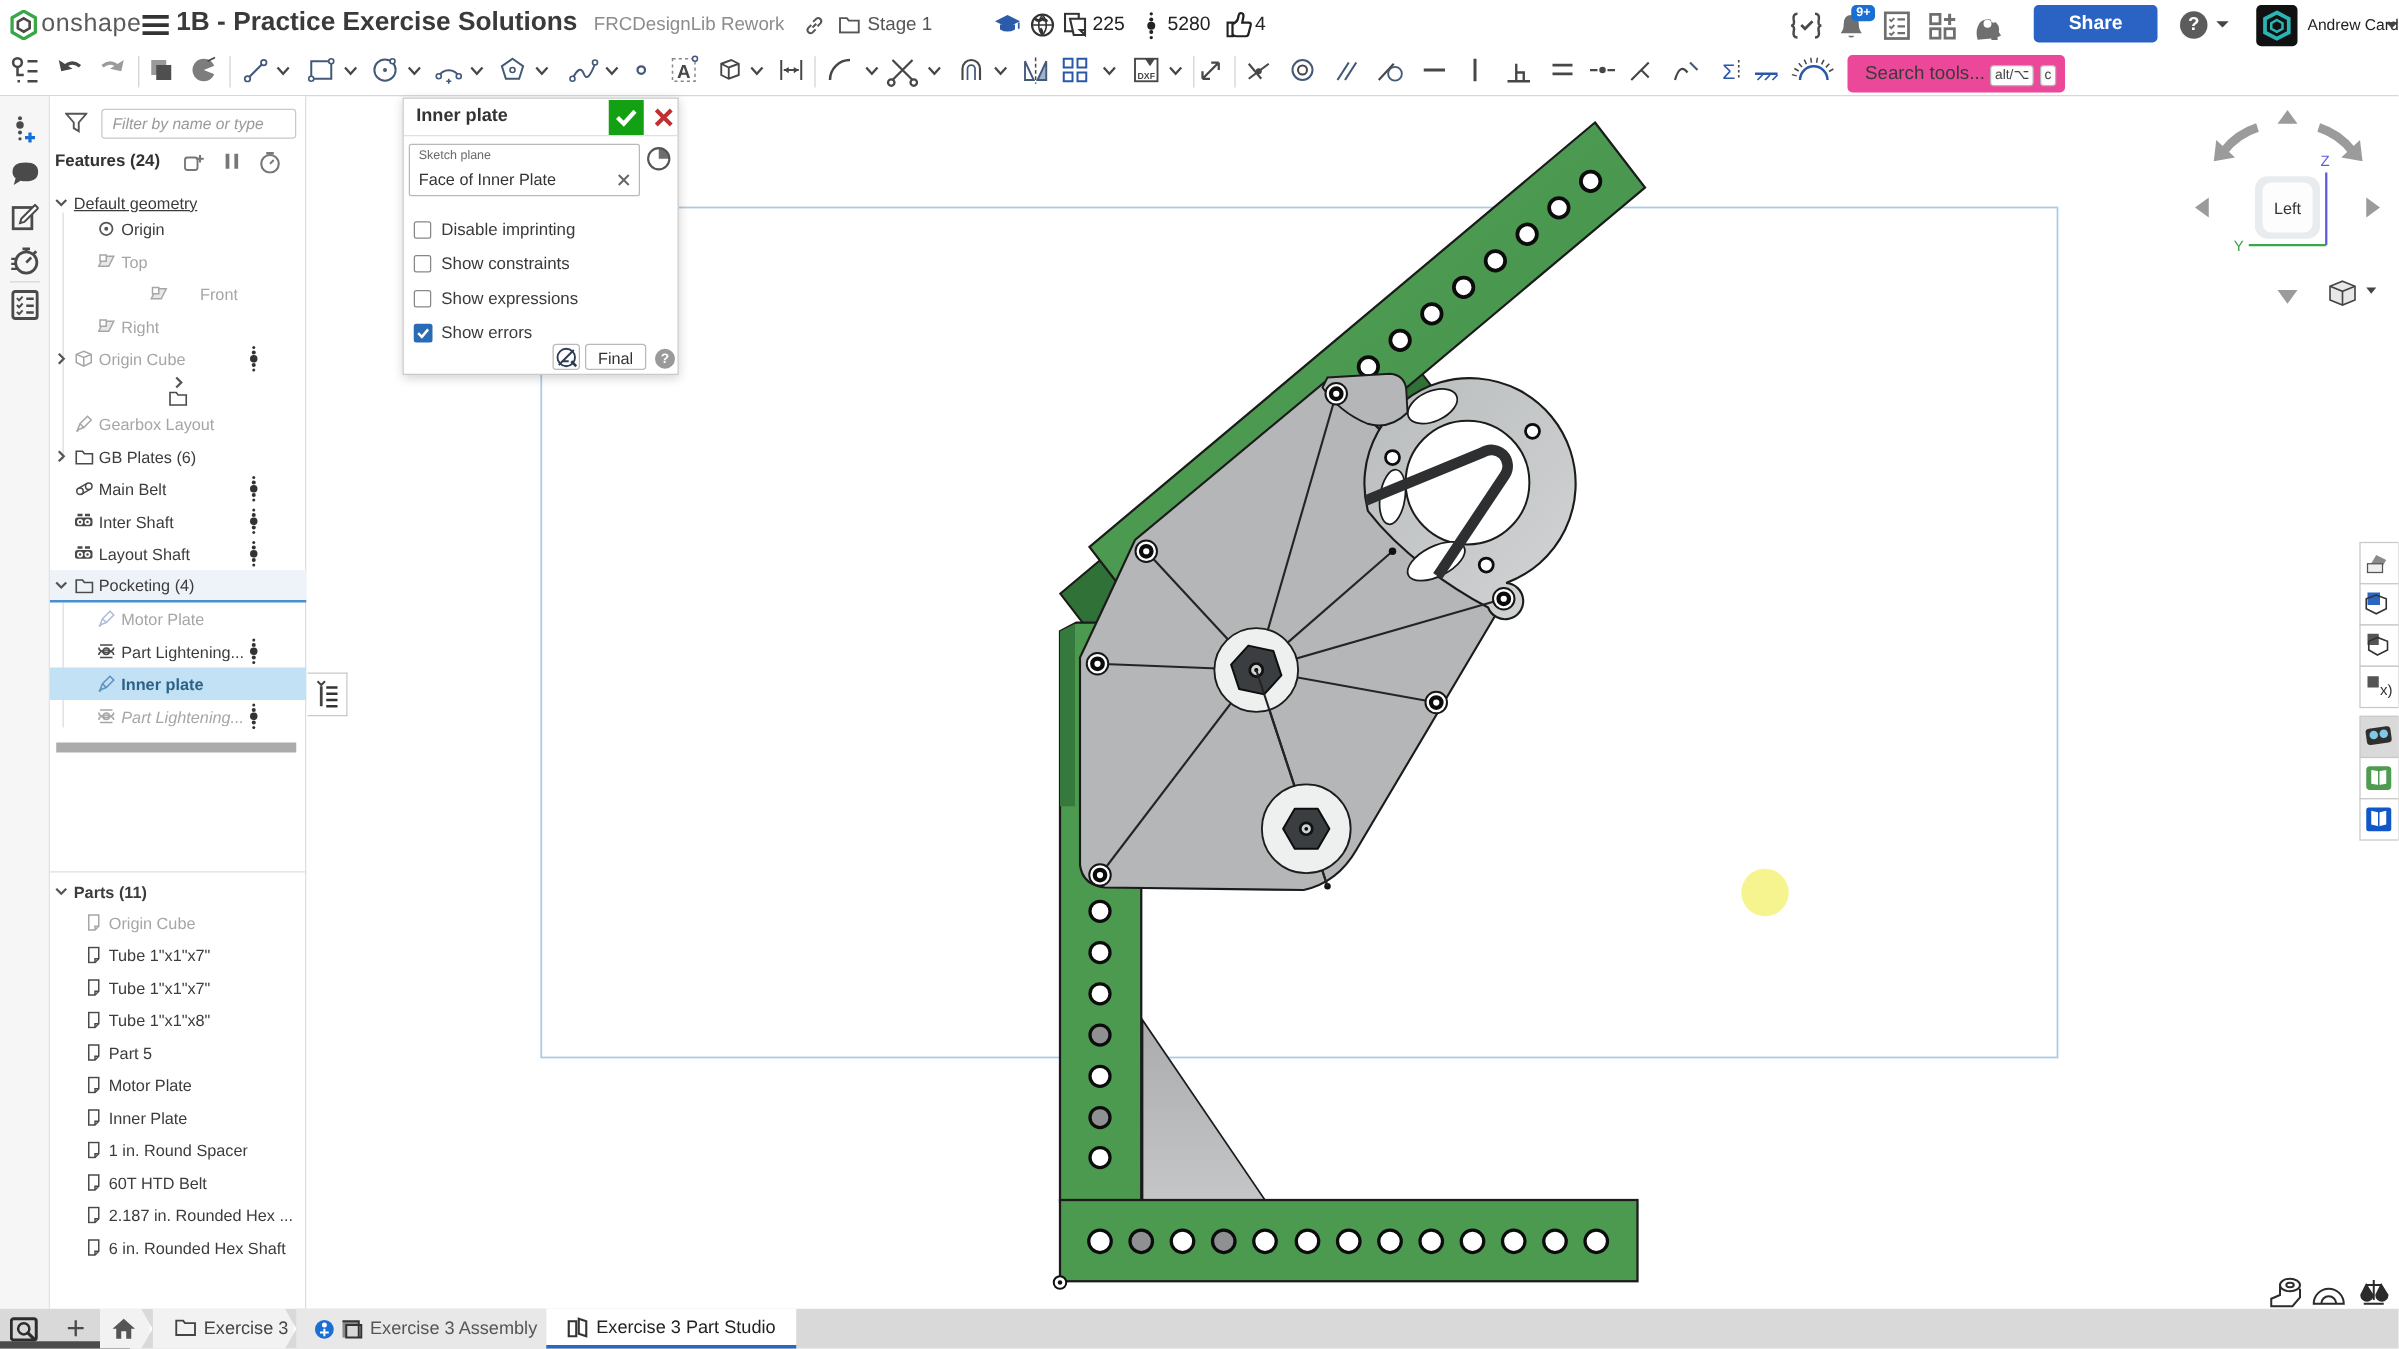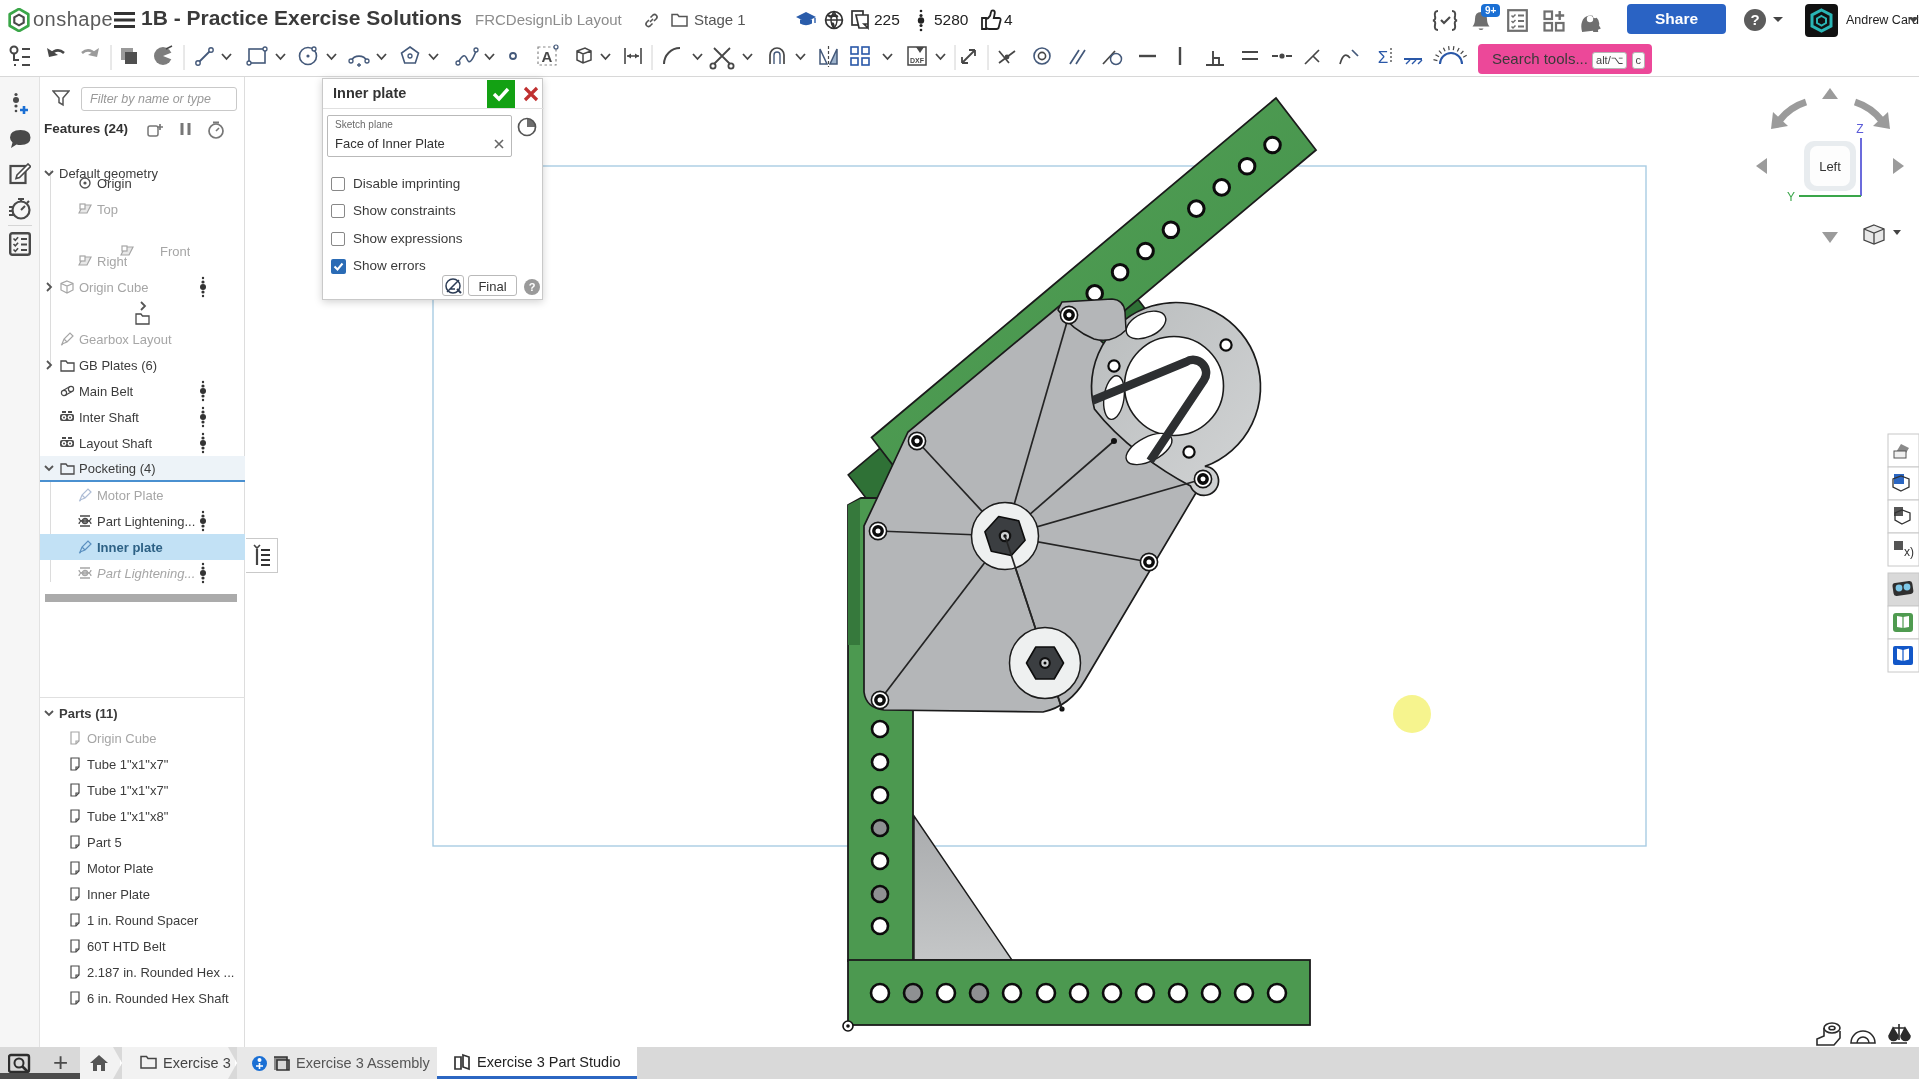--- a/index.html
+++ b/index.html
@@ -37,21 +37,21 @@
 <div id="hdr">
 <svg style="position:absolute;left:7px;top:8px" width="24" height="24" viewBox="0 0 27 27">
 <path d="M13.5,1 L24,7 V20 L13.5,26 L3,20 V7 Z" fill="none" stroke="#3aa648" stroke-width="3" stroke-linejoin="round"></path>
 <path d="M13.5,7.5 L18.8,10.5 V16.5 L13.5,19.5 L8.2,16.5 V10.5 Z" fill="none" stroke="#4a4a4a" stroke-width="2.4"></path>
 </svg>
 <span style="position:absolute;left:33px;top:8px;font-size:20px;color:#5a5a5a;letter-spacing:0.5px">onshape</span>
 <svg style="position:absolute;left:113px;top:11px" width="23" height="18" viewBox="0 0 23 18">
         <path d="M1,2.5 h21 M1,9 h21 M1,15.5 h21" stroke="#333" stroke-width="3"></path>
       </svg>
 <span style="position:absolute;left:141px;top:6px;font-size:21px;font-weight:bold;color:#3a3a3a">1B - Practice Exercise Solutions</span>
-<span style="position:absolute;left:475px;top:11px;font-size:15px;color:#8c8c8c">FRCDesignLib Layout</span>
+<span style="position:absolute;left:475px;top:11px;font-size:15px;color:#8c8c8c">FRCDesignLib Rework</span>
 <svg style="position:absolute;left:643px;top:12px" width="17" height="17" viewBox="0 0 17 17">
         <path d="M7,10 L10,7 M6,8 l-2.5,2.5 a2.5 2.5 0 0 0 3.5,3.5 L9.5,11.5 M11,9 l2.5,-2.5 a2.5 2.5 0 0 0 -3.5,-3.5 L7.5,5.5" fill="none" stroke="#555" stroke-width="1.6"></path>
       </svg>
 <svg style="position:absolute;left:671px;top:13px" width="17" height="14" viewBox="0 0 17 14">
         <path d="M1,1.5 h5.5 l1.5,2 H16 v9.5 H1 Z" fill="none" stroke="#555" stroke-width="1.5"></path>
       </svg>
 <span style="position:absolute;left:694px;top:11px;font-size:15px;color:#555">Stage 1</span>
 <svg style="position:absolute;left:795px;top:11px" width="22" height="18" viewBox="0 0 22 18">
         <path d="M11,1 L21,6 L11,11 L1,6 Z" fill="#2a5caa"></path>
         <path d="M5,8.5 v4 q6,3.5 12,0 v-4" fill="#2a5caa"></path>
@@ -272,21 +272,21 @@
 <svg style="position:absolute;left:139px;top:45px" width="13" height="14" viewBox="0 0 13 14">
         <path d="M3,1 v12 M10,1 v12" stroke="#777" stroke-width="3"></path>
       </svg>
 <svg style="position:absolute;left:167px;top:44px" width="18" height="18" viewBox="0 0 18 18">
         <circle cx="9" cy="10" r="7" fill="none" stroke="#777" stroke-width="1.7"></circle>
         <path d="M9,10 L12,7" stroke="#777" stroke-width="1.6"></path>
         <path d="M6,1.5 h6" stroke="#777" stroke-width="2"></path>
       </svg>
 <div class="vline" style="left:10px;top:93px;height:198px"></div>
 <div class="vline" style="left:10px;top:405px;height:100px"></div>
-<div class="trow " style="top:83px;">
+<div class="trow " style="top:72px;text-decoration:underline;">
         <span class="ind" style="width:0px"></span>
         <span class="ic">
           <svg width="12" height="12" viewBox="0 0 12 12">
             <path d="M2,4 l4,4 l4,-4" fill="none" stroke="#555" stroke-width="1.8"></path>
           </svg>
         </span>
         <span class="lbl" style="">Default geometry</span>
       </div>
 <div class="trow " style="top:93px;">
         <span class="ind" style="width:18px"></span>
@@ -303,21 +303,21 @@
         <span class="ind" style="width:18px"></span>
         <span class="ic"></span>
         <span class="ic2">
           <svg width="14" height="14" viewBox="0 0 14 14">
             <path d="M1,11 L5,3 L13,3 L9,11 Z" fill="#e8e8e8" stroke="#a6a6a6" stroke-width="1.2"></path>
             <rect x="2" y="2" width="5" height="5" fill="#fff" stroke="#a6a6a6" stroke-width="1.2"></rect>
           </svg>
         </span>
         <span class="lbl" style="">Top</span>
       </div>
-<div class="trow gray" style="top:161px;gap:21px;">
+<div class="trow gray" style="top:145px;gap:21px;">
         <span class="ind" style="width:18px"></span>
         <span class="ic"></span>
         <span class="ic2">
           <svg width="14" height="14" viewBox="0 0 14 14">
             <path d="M1,11 L5,3 L13,3 L9,11 Z" fill="#e8e8e8" stroke="#a6a6a6" stroke-width="1.2"></path>
             <rect x="2" y="2" width="5" height="5" fill="#fff" stroke="#a6a6a6" stroke-width="1.2"></rect>
           </svg>
         </span>
         <span class="lbl" style="">Front</span>
       </div>

